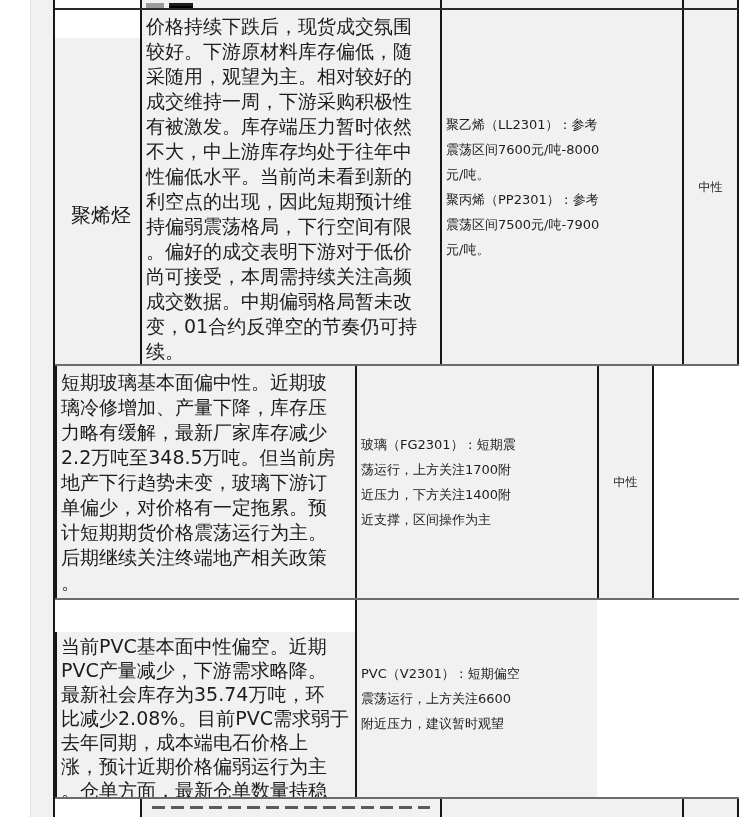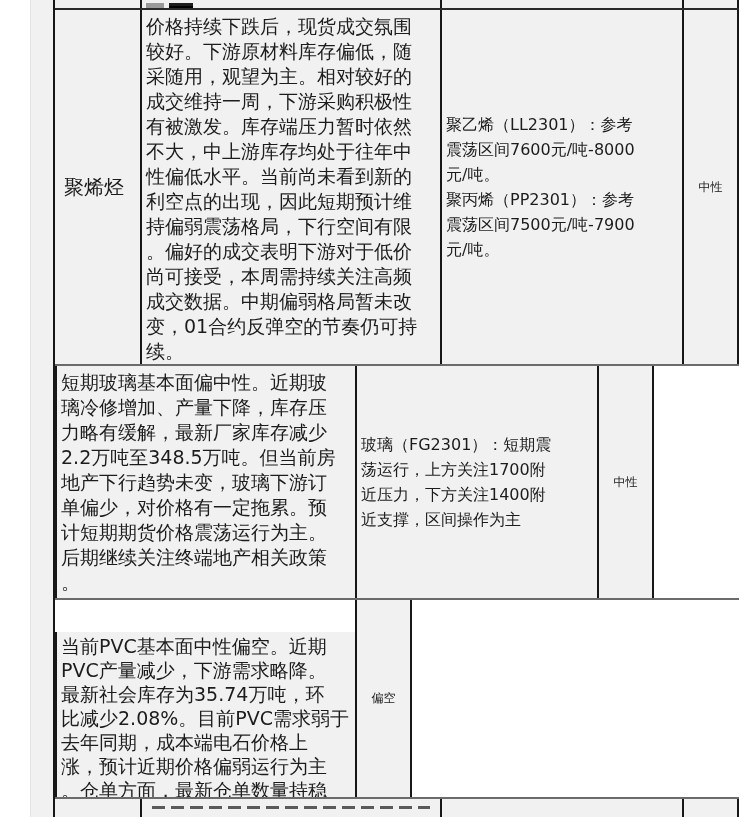--- a/index.html
+++ b/index.html
@@ -17,28 +17,28 @@
 
   .row { display:flex; width:684px; overflow:hidden; }
   .row-partial-top    { height:8px; }
   .row-1 { height:356px; border-top:2px solid #2a2a2a; }
   .row-2 { height:234px; border-top:2px solid #6b6b6b; }
   .row-3 { height:199px; border-top:2px solid #6b6b6b; }
   .row-partial-bottom { height:20px; border-top:2px solid #6b6b6b; }
 
   .cell { background:#f1f1f1; overflow:hidden; height:100%; }
   .name-cell   { width:85px;  flex:0 0 85px;  display:flex; align-items:center;
-                 padding-left:9px; font-size:20px; }
+                 padding-left:16px; font-size:20px;margin-top:28px; }
   .analysis-cell { width:300px; flex:0 0 300px; border-left:2px solid #171717;
                    padding:4px 2px 0 4px; font-size:19px; line-height:25px;
                    white-space:pre-line; }
   .row-3 .analysis-cell { line-height:24px; padding-top:2px;margin-top:32px; }
   .rec-cell    { width:242px; flex:0 0 242px; border-left:2px solid #171717;
                  display:flex; align-items:center; padding:0 2px 0 4px;
-                 font-size:16px; line-height:25px; white-space:pre-line; }
+                 font-size:13px; line-height:25px; white-space:pre-line; }
   .rating-cell { width:57px; flex:0 0 57px; border-left:2px solid #171717;
                  border-right:2px solid #171717; display:flex;
                  align-items:center; justify-content:center; font-size:12px; }
 
   
   .row-partial-top .analysis-cell { display:flex; align-items:flex-end;
                                     padding:0 0 0 4px; }
   .frag-a { display:inline-block; width:18px; height:5px; background:#9a9a9a;
             margin-right:5px; }
   .frag-b { display:inline-block; width:24px; height:5px; background:#1d1d1d;
@@ -111,21 +111,23 @@
 
     <div class="row row-3">
       <div class="cell analysis-cell">当前PVC基本面中性偏空。近期
 PVC产量减少，下游需求略降。
 最新社会库存为35.74万吨，环
 比减少2.08%。目前PVC需求弱于
 去年同期，成本端电石价格上
 涨，预计近期价格偏弱运行为主
 。仓单方面，最新仓单数量持稳
 至7432张，对盘面影响偏利空。</div>
-      <div class="cell rating-cell">偏空</div>
+      <div class="cell rec-cell">PVC（V2301）：短期偏空
+震荡运行，上方关注6600
+附近压力，建议暂时观望</div>
     </div>
 
     <div class="row row-partial-bottom">
       <div class="cell name-cell"></div>
       <div class="cell analysis-cell"><span class="glyph-tops" style="display:block"></span></div>
       <div class="cell rec-cell"></div>
       <div class="cell rating-cell"></div>
     </div>
 
   </div>

